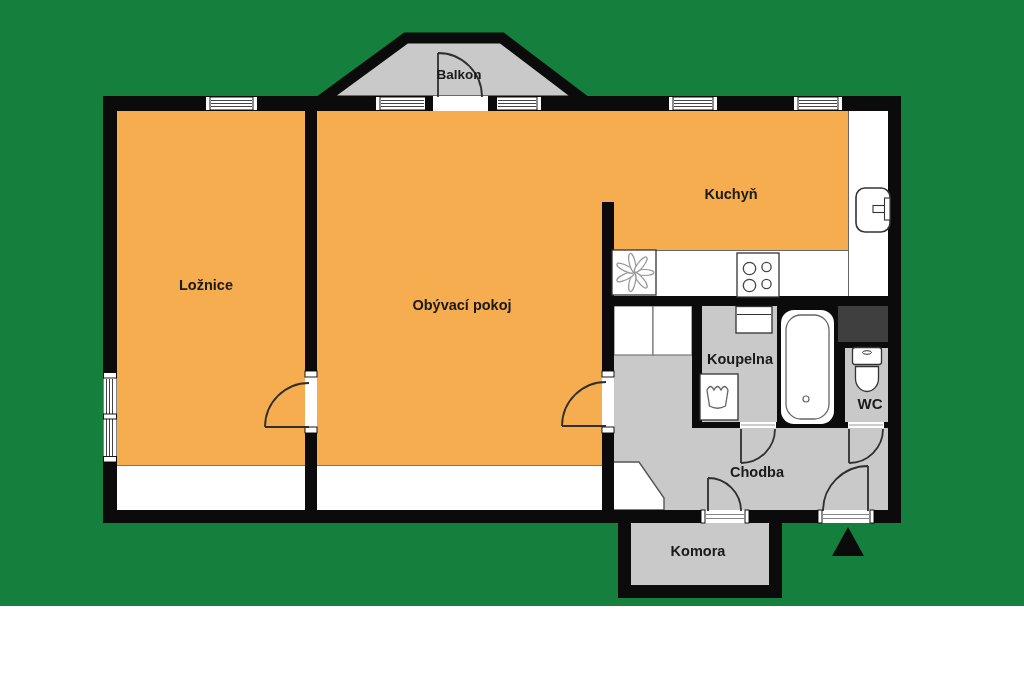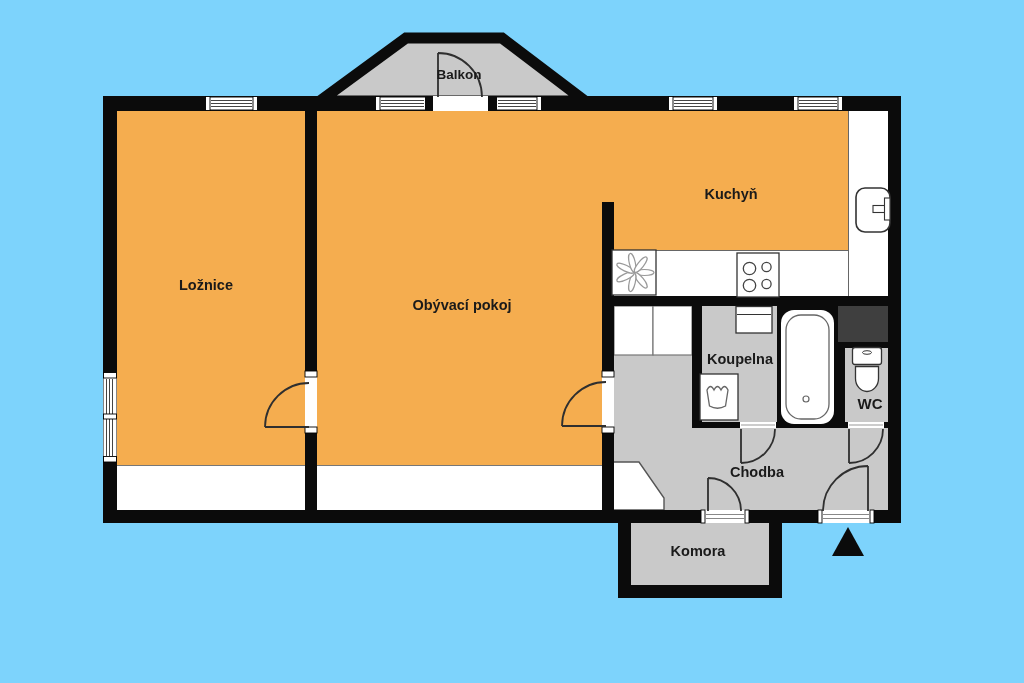--- a/index.html
+++ b/index.html
@@ -1,16 +1,16 @@
 <!DOCTYPE html>
 <html><head>
 <meta charset="utf-8">
 <style>
   html,body{margin:0;padding:0;background:#ffffff;}
-  #stage{position:relative;width:1024px;height:683px;background:#7dd3fc;overflow:hidden;
+  #stage{position:relative;width:1024px;height:606px;background:#15803d;overflow:hidden;
          font-family:"Liberation Sans", sans-serif;}
   svg{position:absolute;left:0;top:0;}
   text{font-family:"Liberation Sans", sans-serif;font-weight:bold;fill:#1a1a1a;}
 </style>
 </head>
 <body>
 
 <div id="stage">
 <svg width="1024" height="683" viewBox="0 0 1024 683">
 

